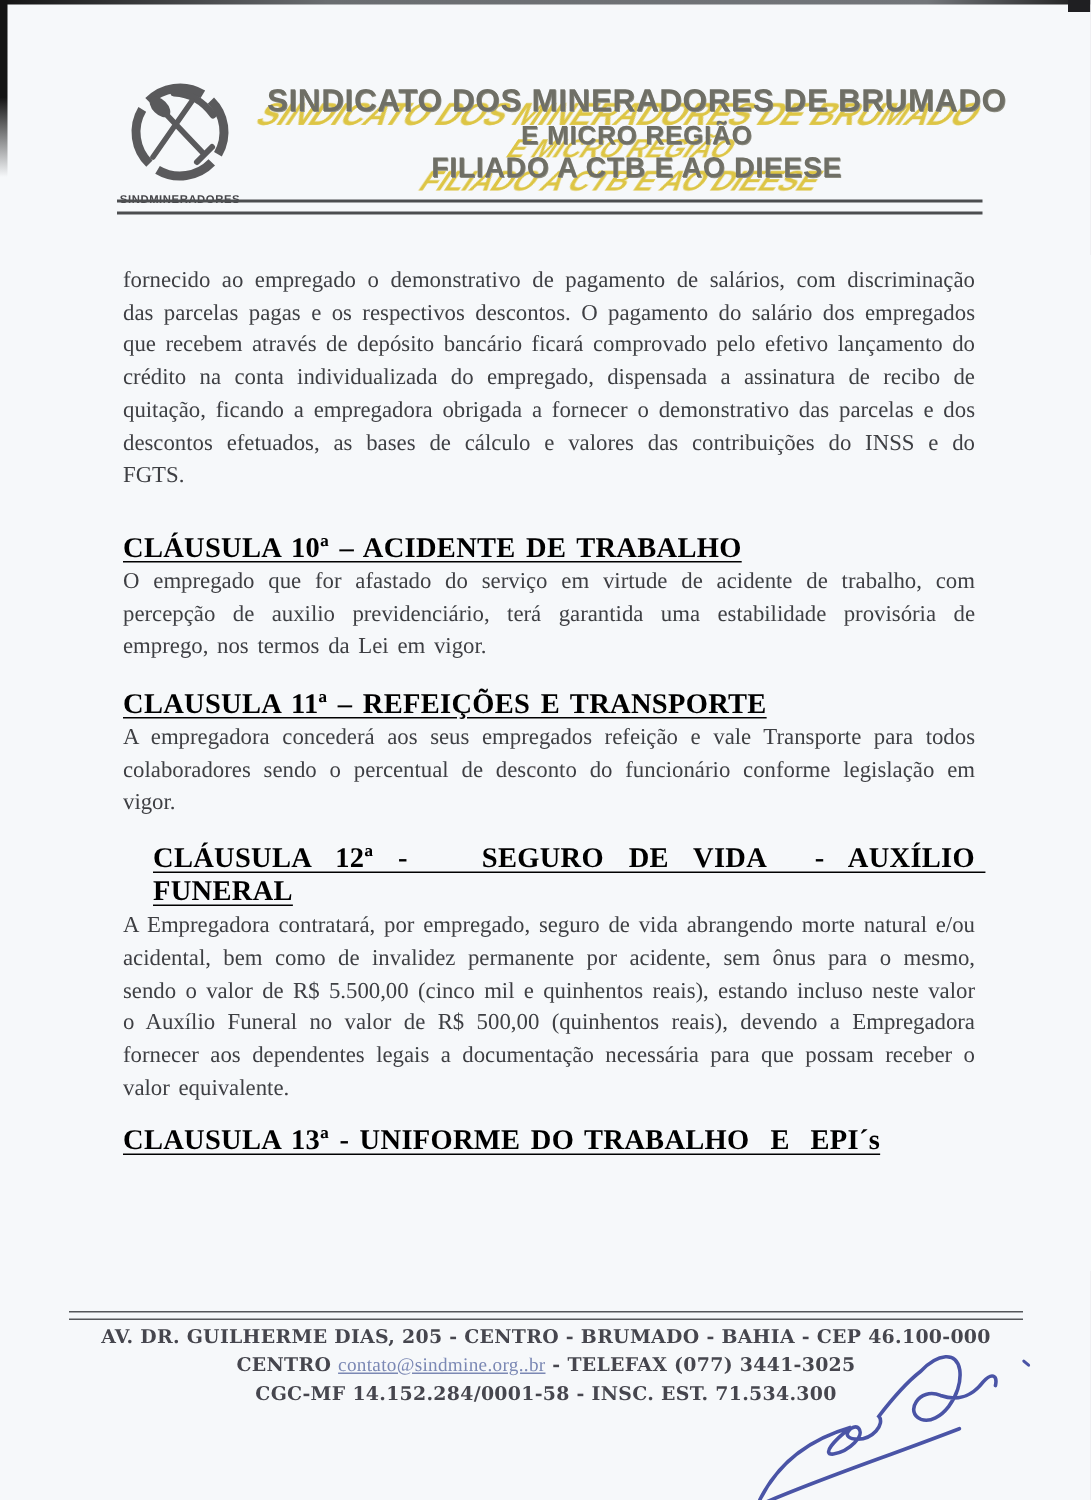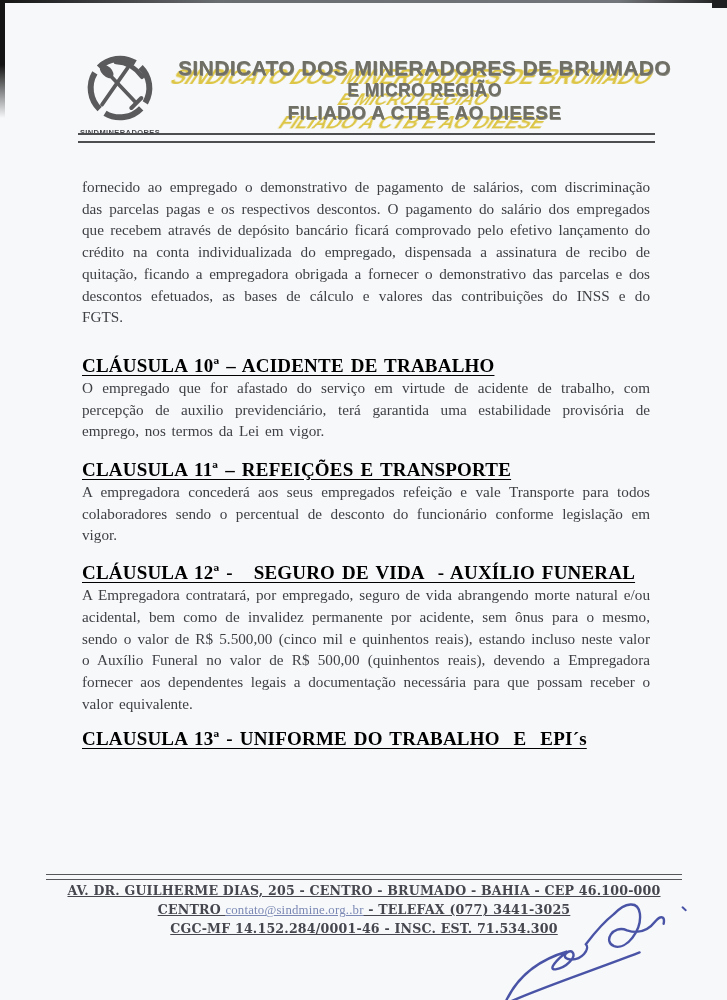--- a/index.html
+++ b/index.html
@@ -42,29 +42,29 @@
   .doc-body { position:absolute; top:176px; left:82px; width:568px;
     font-size:15.2px; line-height:21.7px; color:#3e3f43; text-align:justify;
     word-spacing:2px; }
   .doc-body p { margin:0; }
   .clause-heading { margin:0; font-size:19px; line-height:22px; color:#000000;
     font-weight:bold; text-decoration:underline; text-underline-offset:3px;
     white-space:pre-wrap; letter-spacing:0.2px; }
   .mt-intro { margin-top:0; }
   .mt-h10 { margin-top:27px; } .mt-p10 { margin-top:18px; }
   .mt-h11 { margin-top:17px;text-decoration:underline; } .mt-p11 { margin-top:16px; }
-  .mt-h12 { margin-top:16px; } .mt-p12 { margin-top:16px; }
+  .mt-h12 { margin-top:16px;margin-left:20px; } .mt-p12 { margin-top:16px; }
   .mt-h13 { margin-top:14px; } .mt-p13 { margin-top:14px; }
 
   
   .footer { position:absolute; top:874px; left:44px; width:640px; text-align:center; }
   .rule-footer { height:4px; width:636px; margin:0 auto;
     border-top:1.5px solid #55575a; border-bottom:1.5px solid #55575a; }
   .footer-line { font-family:"DejaVu Serif", serif; font-weight:bold; font-size:12.6px;
-    line-height:16px; color:#46464e; letter-spacing:0.2px; margin-top:3px; white-space:nowrap;text-decoration:underline; }
+    line-height:16px; color:#46464e; letter-spacing:0.2px; margin-top:3px; white-space:nowrap; }
   .footer-line:first-of-type { margin-top:5px; }
   .email-link { color:var(--link-blue,#7b88b4); font-weight:normal;
     text-decoration:underline; font-family:"Liberation Serif", serif; font-size:12.8px; }
 
   .signature { position:absolute; right:10px; top:893px; width:228px; height:105px;
     transform:rotate(-4deg); color:var(--signature-ink,#4a54a6); }
   .signature svg { width:100%; height:100%; }
 </style>
 </head>
 <body>
@@ -124,21 +124,21 @@
     <h2 class="clause-heading mt-h12">CLÁUSULA 12ª -   SEGURO DE VIDA  - AUXÍLIO FUNERAL</h2>
     <p class="mt-p12">A Empregadora contratará, por empregado, seguro de vida abrangendo morte natural e/ou acidental, bem como de invalidez permanente por acidente, sem ônus para o mesmo, sendo o valor de R$ 5.500,00 (cinco mil e quinhentos reais), estando incluso neste valor o Auxílio Funeral no valor de R$ 500,00 (quinhentos reais), devendo a Empregadora fornecer aos dependentes legais a documentação necessária para que possam receber o valor equivalente.</p>
 
     <h2 class="clause-heading mt-h13">CLAUSULA 13ª - UNIFORME DO TRABALHO  E  EPI´s</h2>
   </main>
 
   <footer class="footer">
     <div class="rule-footer"></div>
     <div class="footer-line">AV. DR. GUILHERME DIAS, 205 - CENTRO - BRUMADO - BAHIA - CEP 46.100-000</div>
     <div class="footer-line"><span>CENTRO </span><a href="#" class="email-link">contato@sindmine.org..br</a><span> - TELEFAX (077) 3441-3025</span></div>
-    <div class="footer-line">CGC-MF 14.152.284/0001-46 - INSC. EST. 71.534.300</div>
+    <div class="footer-line">CGC-MF 14.152.284/0001-58 - INSC. EST. 71.534.300</div>
   </footer>
 
   <div class="signature">
     <svg viewBox="0 0 228 105" aria-hidden="true">
       <g stroke="currentColor" fill="none" stroke-width="2.4" stroke-linecap="round">
         <path d="M14 100 C 28 76, 50 62, 78 56 C 66 64, 57 73, 65 73 C 76 72, 87 62, 83 57 C 80 53, 69 62, 80 64 C 92 66, 101 55, 97 50 C 105 41, 118 28, 127 22 C 139 11, 152 10, 153 23 C 154 40, 137 59, 125 54 C 114 49, 125 32, 139 39 C 151 44, 160 41, 168 32 C 174 26, 178 28, 176 35"></path>
         <path d="M12 104 C 50 90, 98 78, 150 62"></path>
         <path d="M196 20 l 3 3" stroke-width="2"></path>
       </g>
     </svg>

